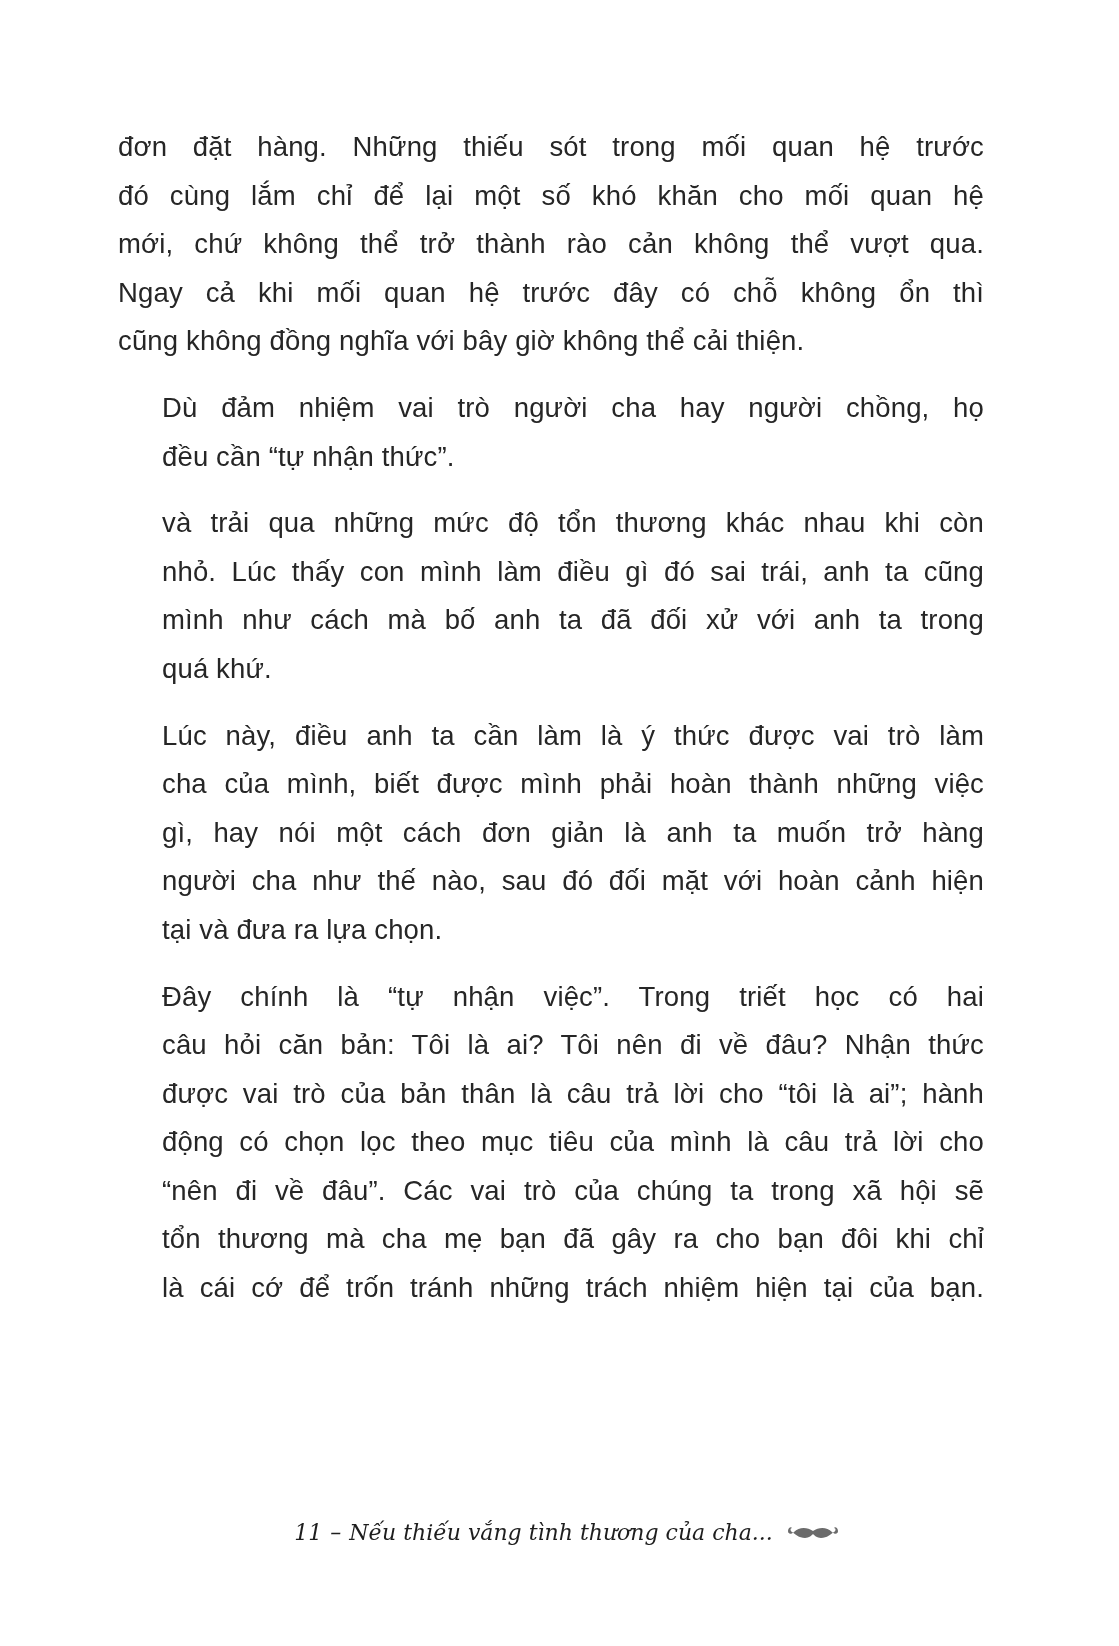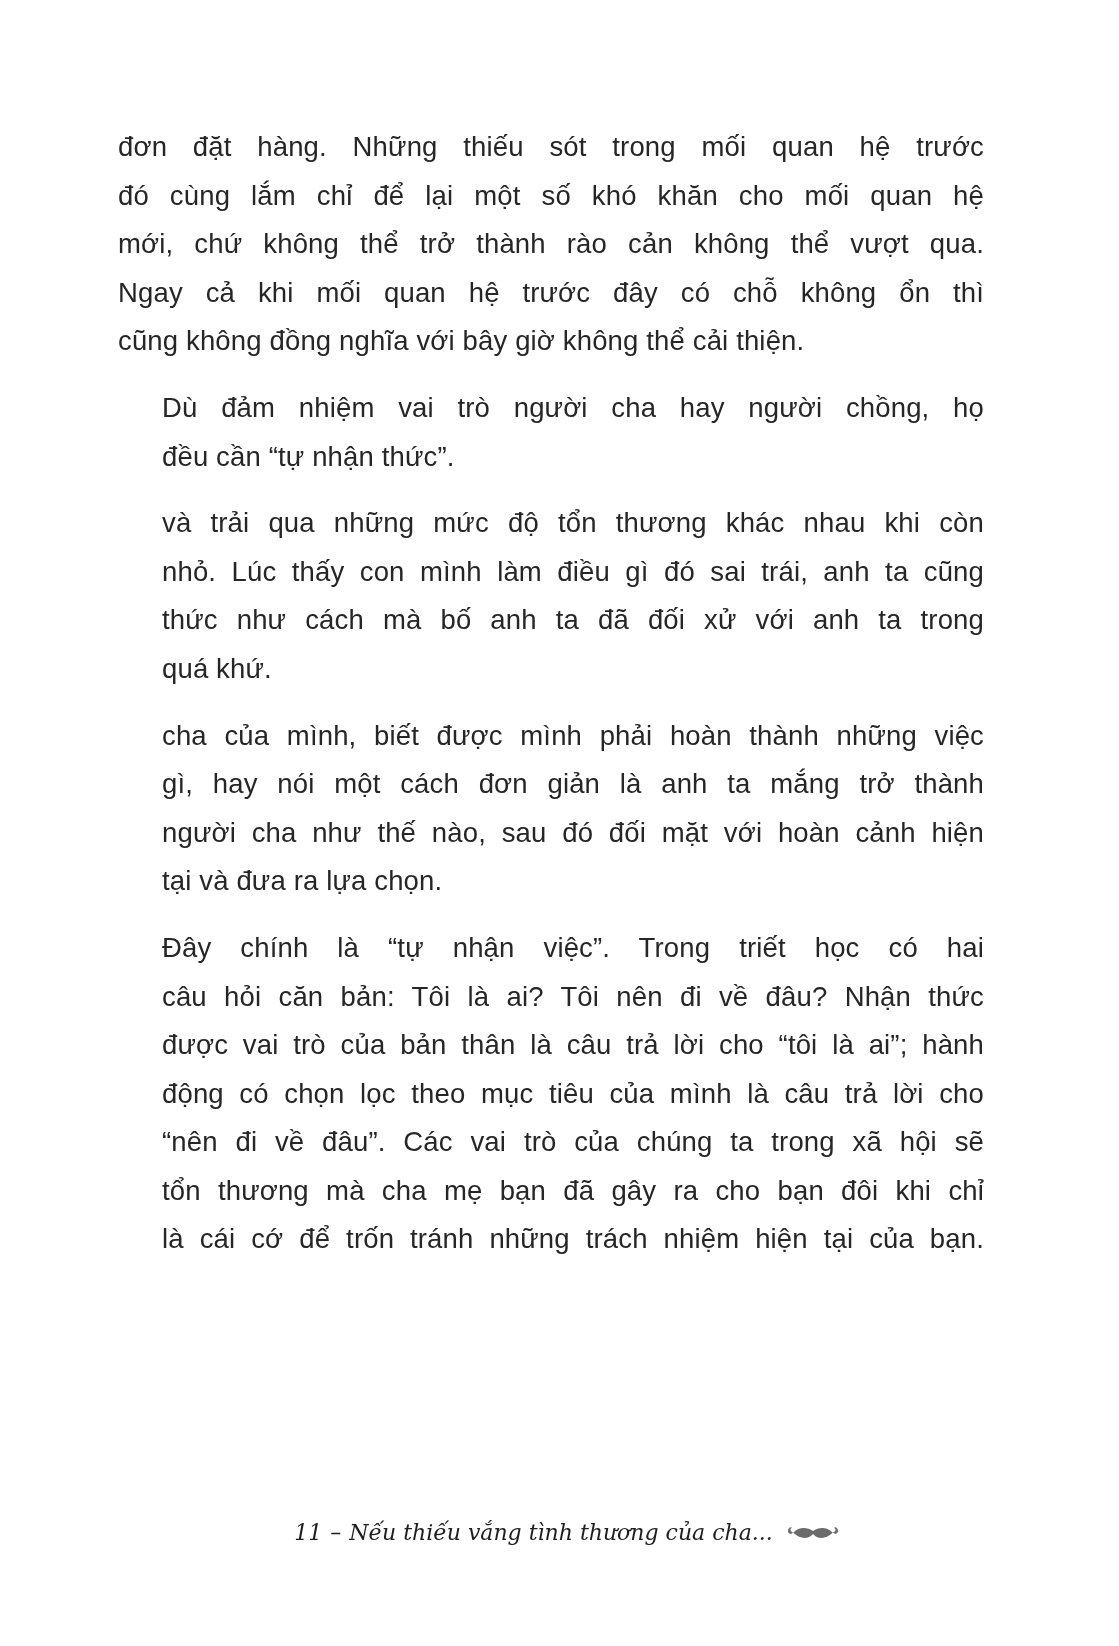--- a/index.html
+++ b/index.html
@@ -41,27 +41,28 @@
     </p>
 
     <p class="para">
       <span class="line">Dù đảm nhiệm vai trò người cha hay người chồng, họ</span>
       <span class="line last">đều cần “tự nhận thức”.</span>
     </p>
 
     <p class="para">
       <span class="line">và trải qua những mức độ tổn thương khác nhau khi còn</span>
       <span class="line">nhỏ. Lúc thấy con mình làm điều gì đó sai trái, anh ta cũng</span>
-      <span class="line">thức như cách mà bố anh ta đã đối xử với anh ta trong</span>
+      <span class="line">mình như cách mà bố anh ta đã đối xử với anh ta trong</span>
       <span class="line last">quá khứ.</span>
     </p>
 
     <p class="para">
+      <span class="line">Lúc này, điều anh ta cần làm là ý thức được vai trò làm</span>
       <span class="line">cha của mình, biết được mình phải hoàn thành những việc</span>
-      <span class="line">gì, hay nói một cách đơn giản là anh ta mắng trở thành</span>
+      <span class="line">gì, hay nói một cách đơn giản là anh ta muốn trở hàng</span>
       <span class="line">người cha như thế nào, sau đó đối mặt với hoàn cảnh hiện</span>
       <span class="line last">tại và đưa ra lựa chọn.</span>
     </p>
 
     <p class="para">
       <span class="line">Đây chính là “tự nhận việc”. Trong triết học có hai</span>
       <span class="line">câu hỏi căn bản: Tôi là ai? Tôi nên đi về đâu? Nhận thức</span>
       <span class="line">được vai trò của bản thân là câu trả lời cho “tôi là ai”; hành</span>
       <span class="line">động có chọn lọc theo mục tiêu của mình là câu trả lời cho</span>
       <span class="line">“nên đi về đâu”. Các vai trò của chúng ta trong xã hội sẽ</span>

